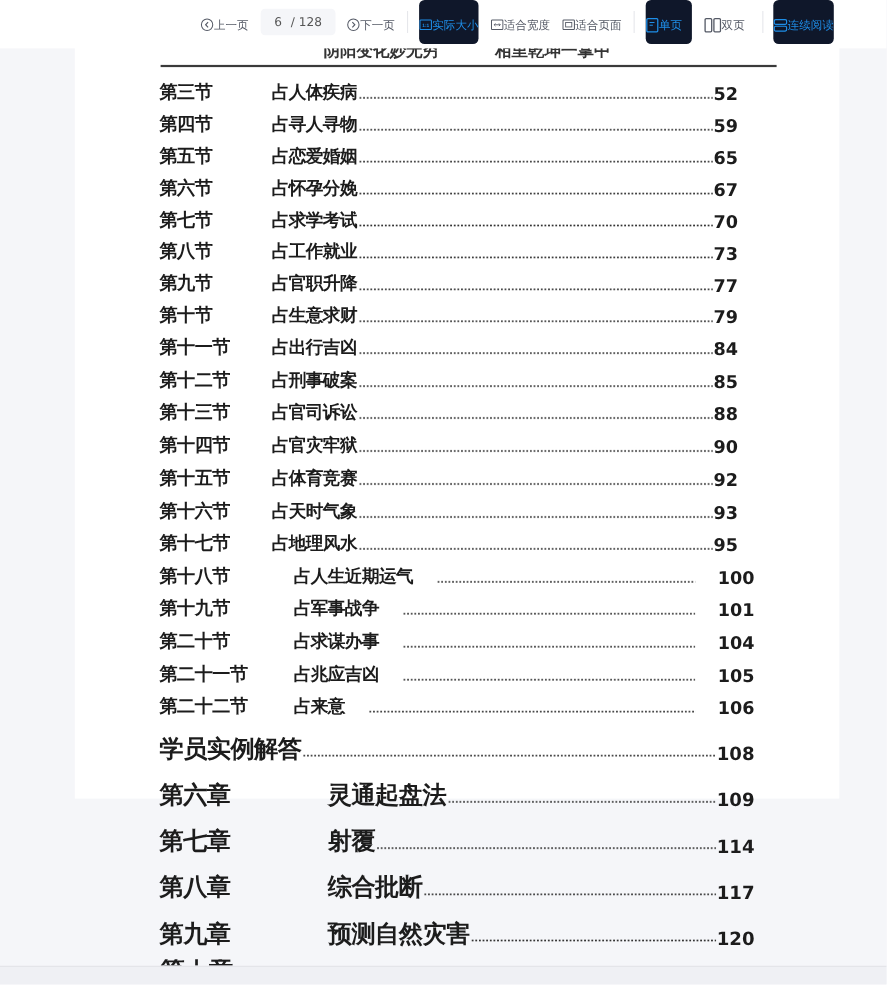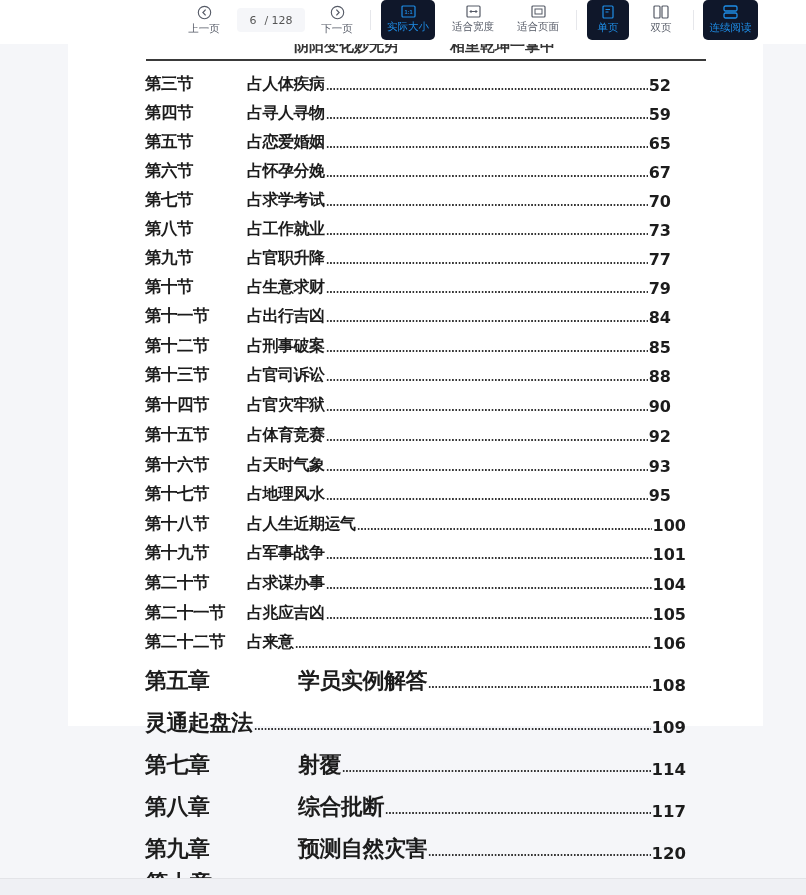--- a/index.html
+++ b/index.html
@@ -39,40 +39,40 @@
     letter-spacing: -0.5px;
   }
   .row .title { font-size: 16px; font-weight: bold; white-space: nowrap; letter-spacing: -0.5px; }
   .row .dots {
     flex: 1; height: 2px; margin: 0 1px 5px 1px;
     background-image: radial-gradient(circle, #333 0.7px, transparent 0.9px);
     background-size: 3.3px 2px; background-repeat: repeat-x;
   }
   .row .pg { font-size: 16px; font-weight: bold; white-space: nowrap; }
   .row.sec { width: 526px; }
-  .row.sec.w3 { width: 541px; }
+  .row.sec.w3 { width: 541px; gap: 20px; }
   .row.chap { height: 32px; width: 541px; }
   .row.chap .num { width: 153px; font-size: 22px; font-weight: bold; }
   .row.chap .title { font-size: 22px; font-weight: bold; }
   .row.chap .dots { margin-bottom: 8px; }
   .row.chap .pg { font-size: 16.5px; margin-bottom: 1px; }
   .cutoff {
     position: absolute; left: 78px; top: 872px; font-size: 22px; font-weight: bold; color: #1c1c1c;
     height: 6px; overflow: hidden; line-height: 22px;
   }
   .cutoff span { position: relative; top: -0px; }
 
   
   .toolbar {
     position: absolute; left: 0; top: 0; width: 806px; height: 44px;
     background: #ffffff;
   }
   .tb-btn {
     position: absolute; top: 0; height: 40px;
-    display: flex; flex-direction: column; align-items: center; justify-content: flex-start;
+    display: flex; flex-direction: row; align-items: center; justify-content: flex-start;
     padding-top: 5px; color: #555a66; border-radius: 5px; cursor: pointer;
   }
   .tb-btn.active { background: #0f172a; color: #1e8ee8; }
   .tb-btn .lbl { font-size: 10.5px; line-height: 13px; margin-top: 2px; white-space: nowrap; }
   .tb-btn svg { display: block; }
   .page-box {
     position: absolute; left: 237px; top: 8px; width: 68px; height: 24px;
     background: #f5f6f9; border-radius: 4px;
     font-size: 11px; color: #555; display: flex; align-items: center; justify-content: center;
   }
@@ -212,26 +212,26 @@
         <span class="pg">105</span>
       </div>
       <div class="row sec w3" style="top:629px">
         <span class="num">第二十二节</span>
         <span class="title">占来意</span>
         <span class="dots"></span>
         <span class="pg">106</span>
       </div>
 
       <div class="row chap" style="top:664px">
-        <span class="num">第五章</span>
         <span class="title">学员实例解答</span>
         <span class="dots"></span>
         <span class="pg">108</span>
       </div>
       <div class="row chap" style="top:706px">
+        <span class="num">第六章</span>
         <span class="title">灵通起盘法</span>
         <span class="dots"></span>
         <span class="pg">109</span>
       </div>
       <div class="row chap" style="top:748px">
         <span class="num">第七章</span>
         <span class="title">射覆</span>
         <span class="dots"></span>
         <span class="pg">114</span>
       </div>

